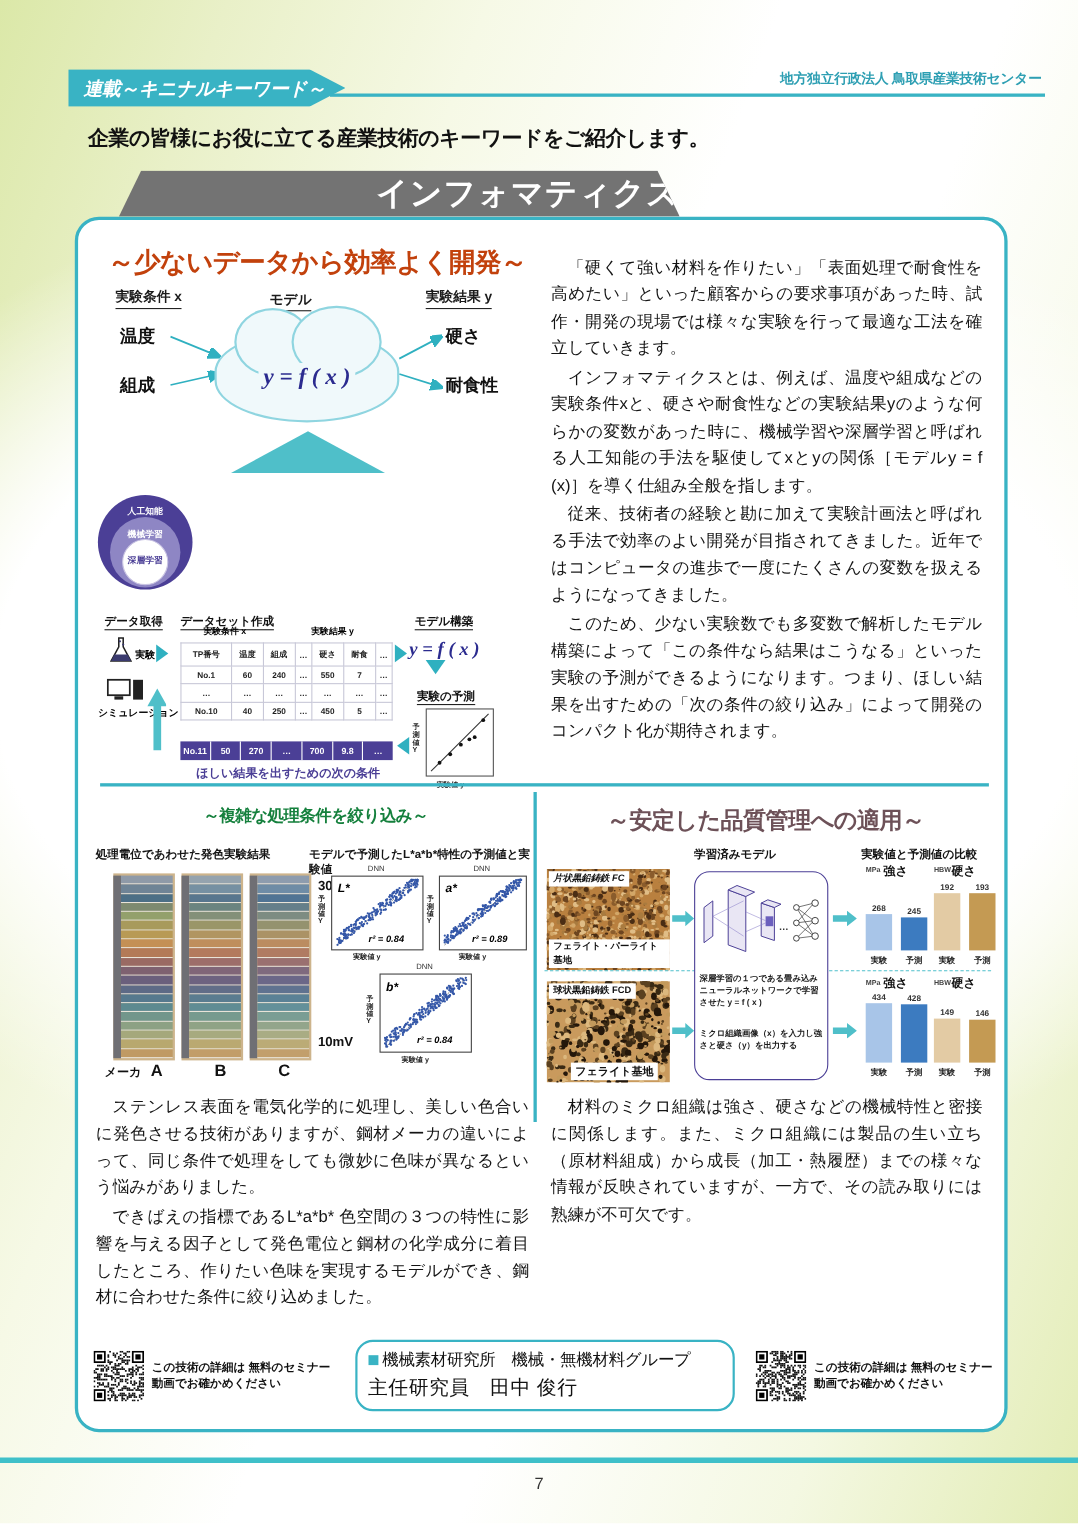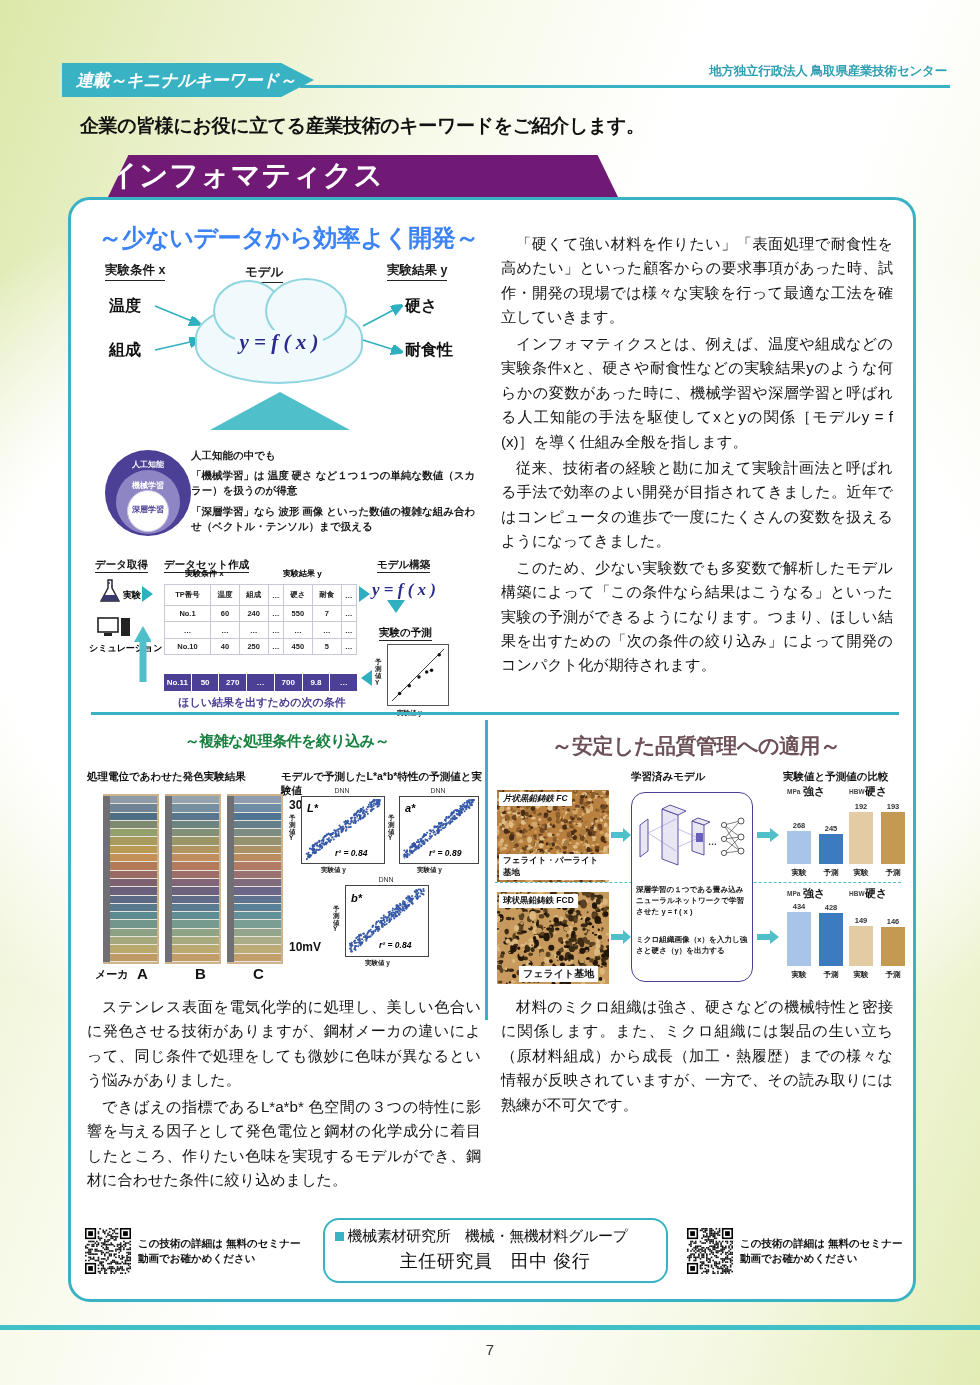--- a/index.html
+++ b/index.html
@@ -45,43 +45,43 @@
   .lead {
     position: absolute; left: 80px; top: 113px;
     font-size: 19px; font-weight: bold; color: #111;
     letter-spacing: -0.4px;
   }
 
   
   .title-banner {
     position: absolute; left: 108px; top: 155px;
     width: 510px; height: 42px;
-    background: #701a75;
+    background: #737373;
     clip-path: polygon(4% 0, 96% 0, 100% 100%, 0 100%);
-    display: flex; align-items: center; justify-content: flex-start;
+    display: flex; align-items: center; justify-content: flex-end;
   }
   .title-banner span {
     color: #ffffff; font-size: 29px; font-weight: bold; letter-spacing: 1px;
   }
 
   
   .card {
     position: absolute; left: 68px; top: 197px;
     width: 848px; height: 1105px;
     border: 3px solid #39b3c4;
     border-radius: 22px;
     background: #ffffff;
   }
 
   
   .sec-h {
     color: #7a5c62; font-weight: bold; text-align: center;
     letter-spacing: -0.5px;
   }
-  .sec-h1 { position: absolute; left: 20px; top: 22px; width: 395px; font-size: 24px; color: #3b82f6; }
+  .sec-h1 { position: absolute; left: 20px; top: 22px; width: 395px; font-size: 24px; color: #c2410c; }
   .sec-h2 { position: absolute; left: 22px; top: 532px; width: 388px; font-size: 15px; color: #15803d; }
   .sec-h3 { position: absolute; left: 420px; top: 532px; width: 410px; font-size: 21px; color: #6d5158; }
 
   
   .col-text { font-size: 15.1px; line-height: 1.62; color: #141414; text-align: justify; }
   .col-text p { text-indent: 1em; }
   .col-text p + p { margin-top: 2px; }
   #rightTop { position: absolute; left: 430px; top: 32px; width: 392px; }
 
   
@@ -100,21 +100,21 @@
   }
   .cloud::before { width:66px; height:58px; left:16px; top:-22px; }
   .cloud::after  { width:78px; height:62px; right:14px; top:-24px; }
   .cloud i {
     position: relative; z-index: 3; font-style: italic; font-weight: bold;
     font-size: 21px; color:#2b2b8f; font-family:"Liberation Serif", serif;
     background:#f0f9fb; padding: 0 4px;
   }
   .arw { position:absolute; stroke:#2fb0c0; stroke-width:1.6; fill:none; }
 
-  .venn { position: absolute; left: 18px; top: 188px; width: 86px; height: 86px; border-radius:50%; background:#4b3f96; }
+  .venn { position: absolute; left: 2px; top: 188px; width: 86px; height: 86px; border-radius:50%; background:#4b3f96; }
   .venn .v2 { position:absolute; left:11px; top:20px; width:64px; height:64px; border-radius:50%; background:#8e86c4; }
   .venn .v3 { position:absolute; left:22px; top:40px; width:42px; height:42px; border-radius:50%; background:#ffffff; border:1px solid #c9c4e3;}
   .venn span { position:absolute; width:100%; text-align:center; font-size:8px; color:#fff; font-weight:bold; }
   .venn .t1 { top:9px; }
   .venn .t2 { top:30px; left:11px; width:64px; }
   .venn .t3 { top:54px; left:22px; width:42px; color:#4b3f96; }
 
   .ai-note { position:absolute; left:104px; top:186px; width:290px; font-size:10.5px; line-height:1.45; color:#1b1b1b; font-weight:bold; }
   .ai-note p { margin-bottom: 5px; }
 
@@ -180,21 +180,21 @@
   .foot { position:absolute; left:14px; top:1008px; width:820px; height:85px; display:flex; align-items:center; justify-content:space-between; }
   .qrblk { display:flex; align-items:center; gap:7px; width:218px; }
   .qr { width:46px; height:46px; flex:none; background:#fff; }
   .qrtxt { font-size:10.5px; line-height:1.42; font-weight:bold; color:#111; }
   .contact {
     width:345px; border:2px solid #39b3c4; border-radius:16px;
     padding:7px 10px 8px; text-align:left;
   }
   .contact .l1 { font-size:15px; color:#111; letter-spacing:-0.3px; display:flex; align-items:center; gap:4px;}
   .contact .sq { width:9px; height:9px; background:#39b3c4; display:inline-block; flex:none;}
-  .contact .l2 { font-size:18px; color:#111; text-align:center; margin-top:3px; letter-spacing:0.5px;}
+  .contact .l2 { font-size:18px; color:#111; text-align:left; margin-top:3px; letter-spacing:0.5px;}
 
   
   .botrule { position:absolute; left:0; right:0; top:1325px; height:5px; background:#3fc0c9; }
   .pageno { position:absolute; left:0; right:0; top:1341px; text-align:center; font-size:15px; color:#333; }
 </style>
 </head>
 <body>
 
 <div class="page"></div>
 <div class="page-inner">
@@ -246,25 +246,20 @@
       </svg>
 
       <div class="venn">
         <span class="t1">人工知能</span>
         <div class="v2"></div>
         <span class="t2">機械学習</span>
         <div class="v3"></div>
         <span class="t3">深層学習</span>
       </div>
 
-      <div class="ai-note">
-        <p>人工知能の中でも</p>
-        <p>「機械学習」は 温度 硬さ など１つ１つの単純な数値（スカラー）を扱うのが得意</p>
-        <p>「深層学習」なら 波形 画像 といった数値の複雑な組み合わせ（ベクトル・テンソル）まで扱える</p>
-      </div>
 
       <div class="flow">
         <div class="hd" style="left:8px; top:0;">データ取得</div>
         <div class="hd" style="left:77px; top:0;">データセット作成</div>
         <div class="hd" style="left:290px; top:0;">モデル構築</div>
 
         <svg style="position:absolute; left:12px; top:20px; width:22px; height:26px;">
           <path d="M9,2 L9,10 L2,23 L20,23 L13,10 L13,2 Z" fill="none" stroke="#222" stroke-width="1.4"></path>
           <path d="M5,17 L17,17 L20,23 L2,23 Z" fill="#3a3a6e"></path>
           <circle cx="10" cy="5" r="1" fill="#3a3a6e"></circle>

